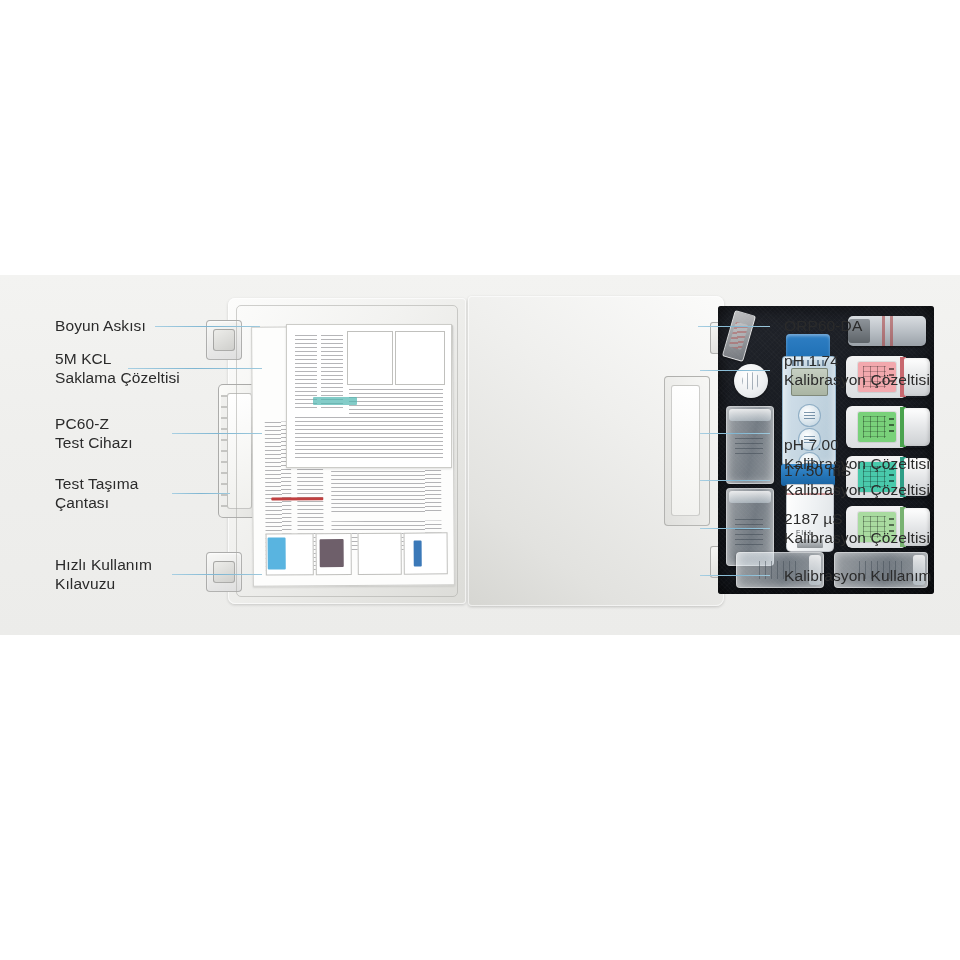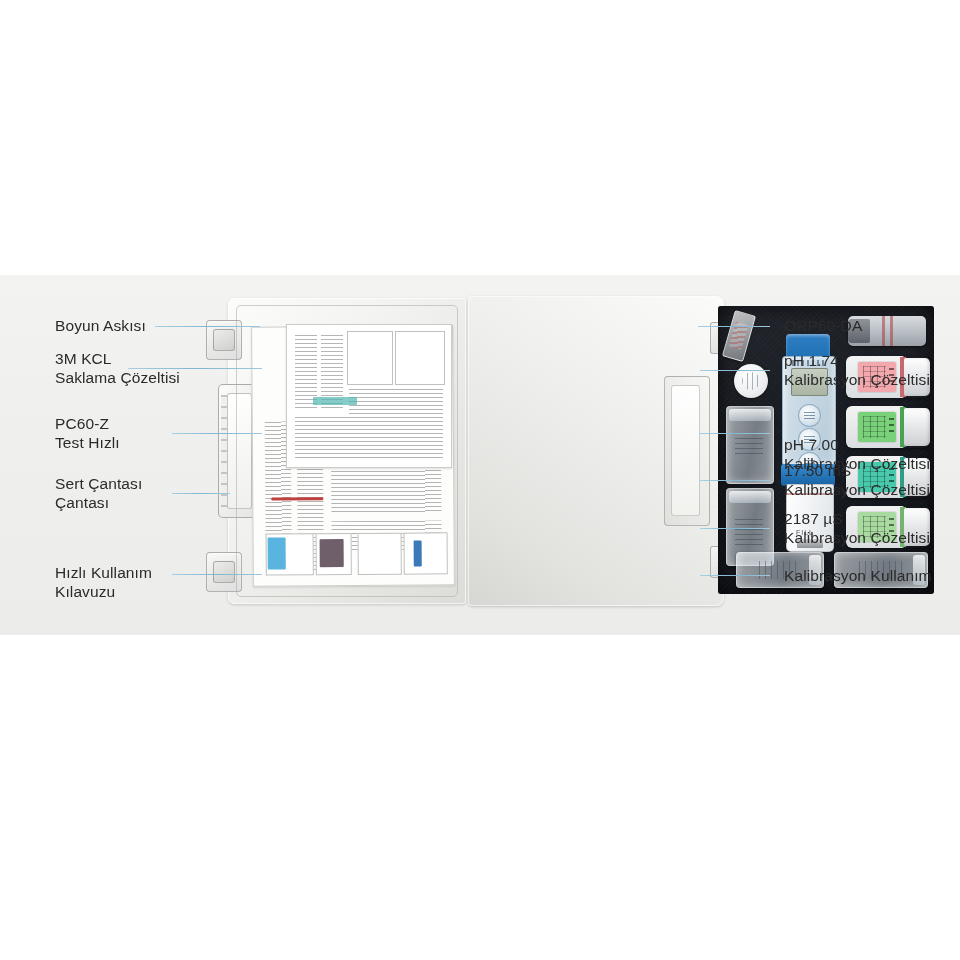--- a/index.html
+++ b/index.html
@@ -419,27 +419,27 @@
   <div class="leader" style="left:172px;top:574px;width:90px;"></div>
 
   <div class="leader" style="left:698px;top:326px;width:72px;"></div>
   <div class="leader" style="left:700px;top:370px;width:70px;"></div>
   <div class="leader" style="left:700px;top:433px;width:70px;"></div>
   <div class="leader" style="left:700px;top:480px;width:70px;"></div>
   <div class="leader" style="left:700px;top:528px;width:70px;"></div>
   <div class="leader" style="left:700px;top:575px;width:70px;"></div>
 
   <div class="label left" style="left:55px;top:316px;">Boyun Askısı</div>
-  <div class="label left" style="left:55px;top:349px;">3M KCL
+  <div class="label left" style="left:55px;top:349px;">5M KCL
 Saklama Çözeltisi</div>
   <div class="label left" style="left:55px;top:414px;">PC60-Z
-Test Hızlı</div>
-  <div class="label left" style="left:55px;top:474px;">Sert Çantası
+Test Cihazı</div>
+  <div class="label left" style="left:55px;top:474px;">Test Taşıma
 Çantası</div>
-  <div class="label left" style="left:55px;top:555px;margin-top:8px;">Hızlı Kullanım
+  <div class="label left" style="left:55px;top:555px;">Hızlı Kullanım
 Kılavuzu</div>
 
   <div class="label right" style="left:784px;top:316px;">ORP60-DA</div>
   <div class="label right" style="left:784px;top:351px;">pH 1.74
 Kalibrasyon Çözeltisi</div>
   <div class="label right" style="left:784px;top:435px;">pH 7.00
 Kalibrasyon Çözeltisi</div>
   <div class="label right" style="left:784px;top:461px;">17.50 mS
 Kalibrasyon Çözeltisi</div>
   <div class="label right" style="left:784px;top:509px;">2187 µS

